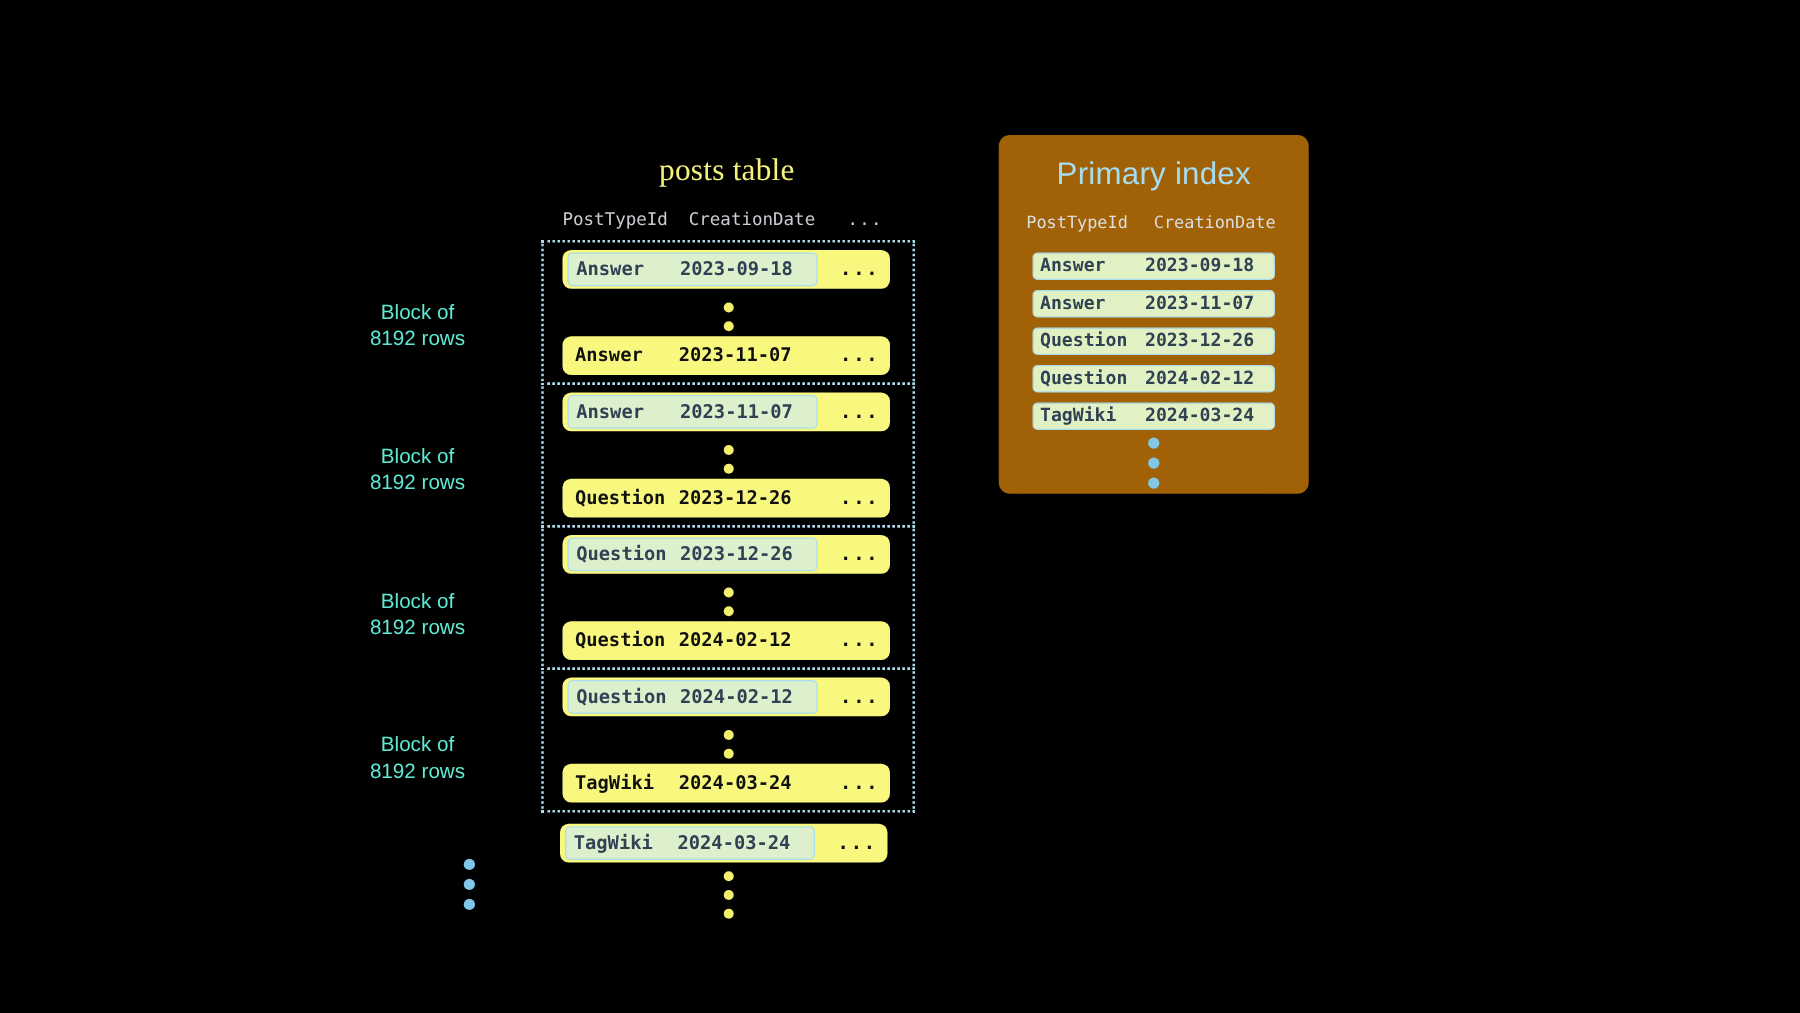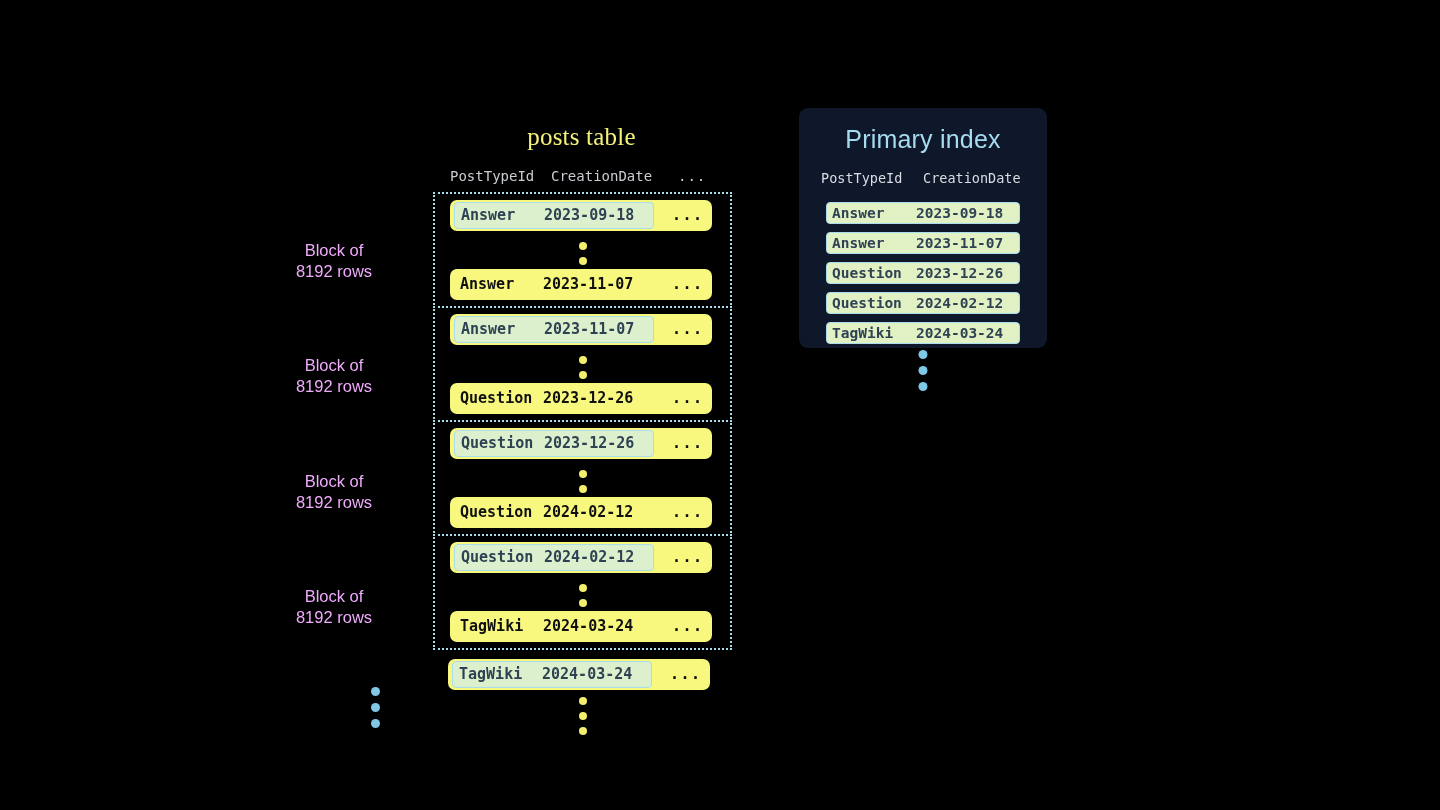--- a/index.html
+++ b/index.html
@@ -146,21 +146,21 @@
   #table-bottom-dots .vdots { top: 0; }
 
   
   .block-label {
     position: absolute;
     right: 1021px;       
     width: 170px;
     text-align: center;
     font-size: 16.5px;
     line-height: 21px;
-    color: #f0abfc;
+    color: #5eead4;
     white-space: pre-line;
   }
   #block-label-0 { top: 240px; }
   #block-label-1 { top: 355px; }
   #block-label-2 { top: 471px; }
   #block-label-3 { top: 586px; }
 
   
   #left-dots {
     position: absolute;
@@ -178,22 +178,22 @@
     background: #7fc8e8;
   }
 
   
 
   #primary-index {
     position: absolute;
     left: 799px;
     top: 108px;
     width: 248px;
-    height: 240px;
-    background: #0f172a;
+    height: 287px;
+    background: #a16207;
     border-radius: 9px;
   }
 
   .index-title {
     margin-top: 14px;
     text-align: center;
     font-size: 25px;
     line-height: 34px;
     color: #a6dcf0;
     letter-spacing: 0.2px;

